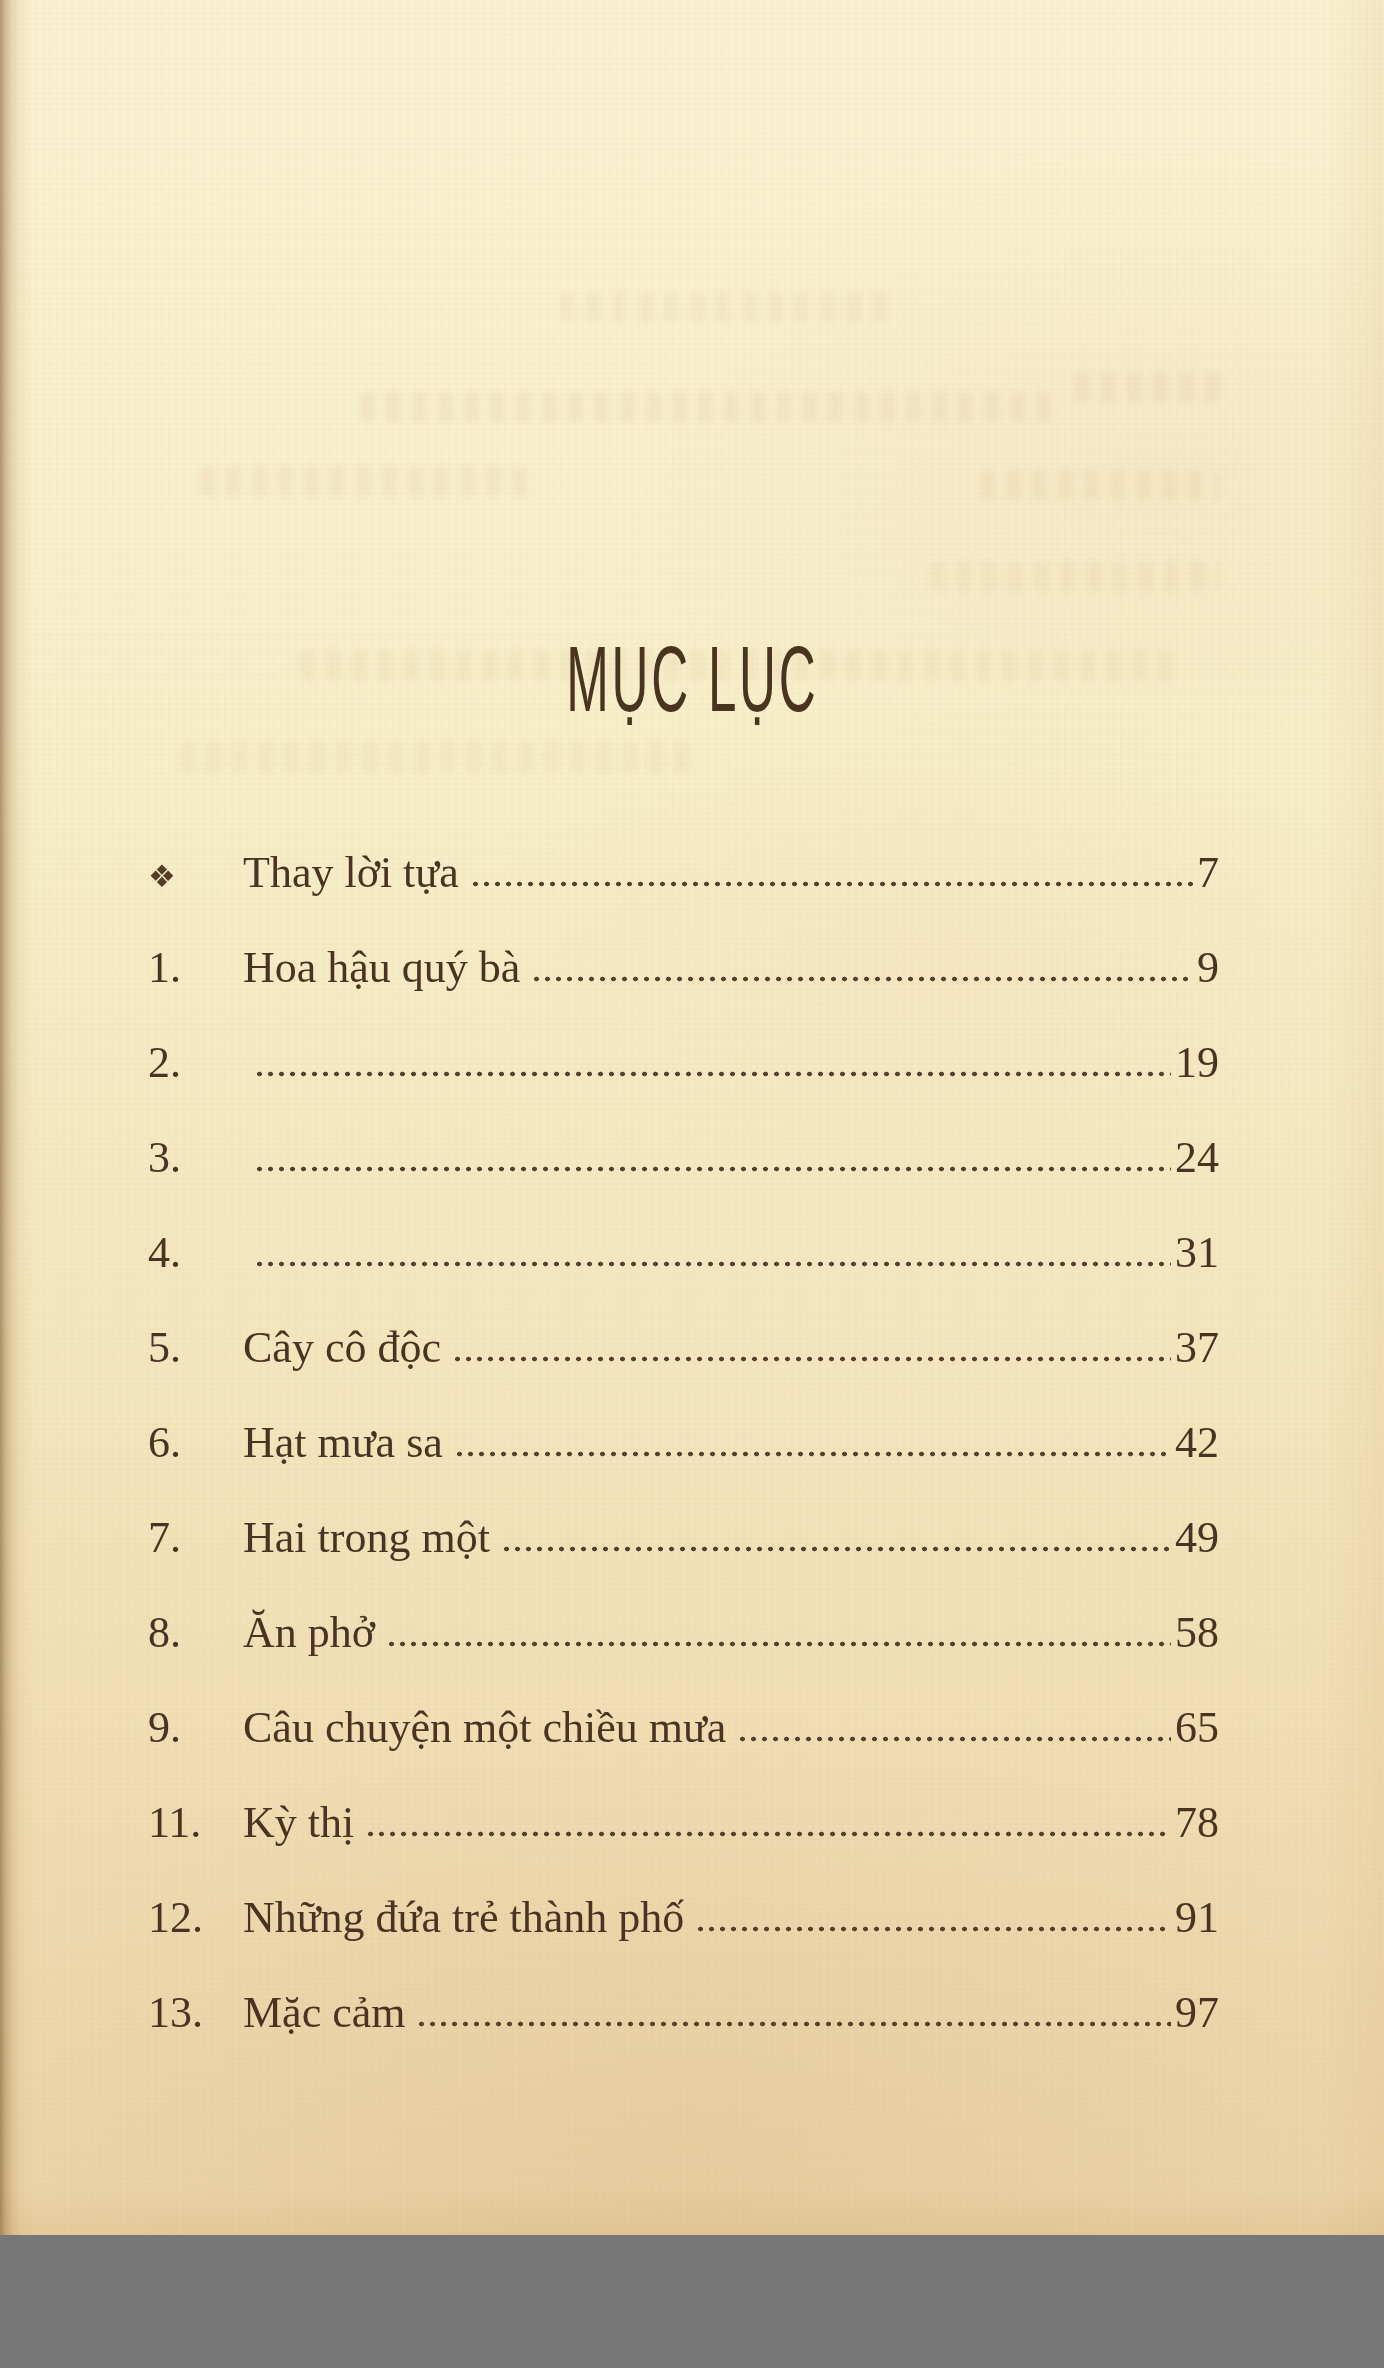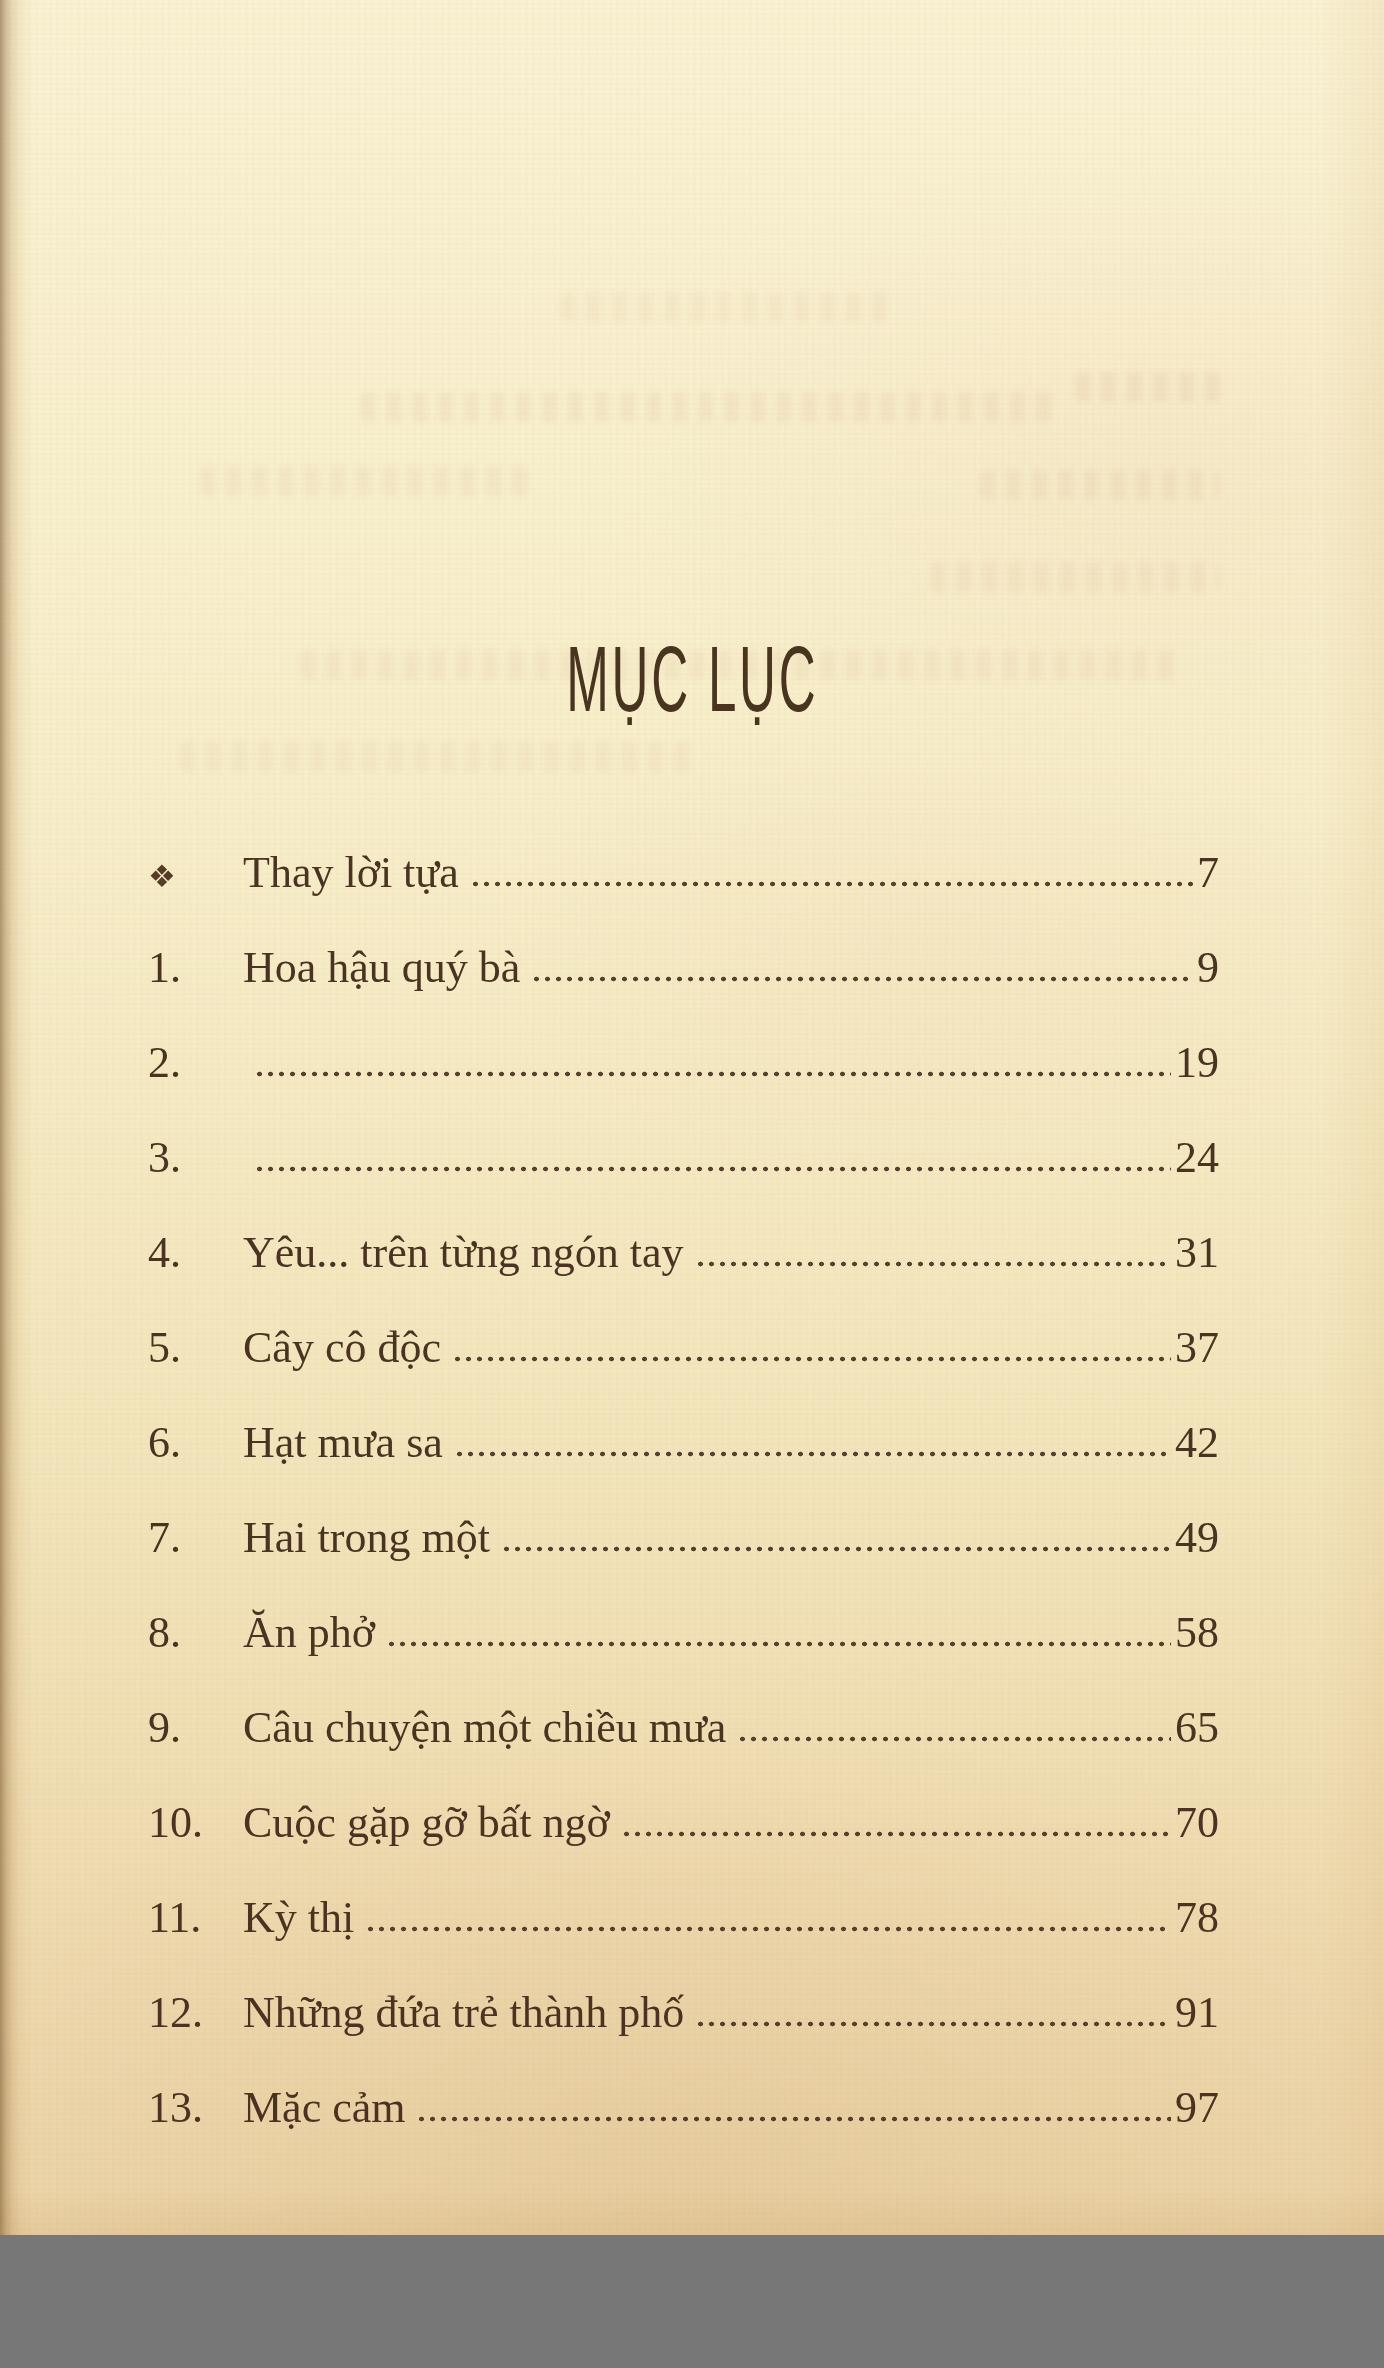--- a/index.html
+++ b/index.html
@@ -146,21 +146,20 @@
     </li>
 
     <li class="toc-row">
       <span class="marker">3.</span>
       <span class="leader"></span>
       <span class="pagenum">24</span>
     </li>
 
     <li class="toc-row">
       <span class="marker">4.</span>
-      <span class="label">Yêu... trên từng ngón tay</span>
       <span class="leader"></span>
       <span class="pagenum">31</span>
     </li>
 
     <li class="toc-row">
       <span class="marker">5.</span>
       <span class="label">Cây cô độc</span>
       <span class="leader"></span>
       <span class="pagenum">37</span>
     </li>
@@ -186,26 +185,20 @@
       <span class="pagenum">58</span>
     </li>
 
     <li class="toc-row">
       <span class="marker">9.</span>
       <span class="label">Câu chuyện một chiều mưa</span>
       <span class="leader"></span>
       <span class="pagenum">65</span>
     </li>
 
-    <li class="toc-row">
-      <span class="marker">10.</span>
-      <span class="label">Cuộc gặp gỡ bất ngờ</span>
-      <span class="leader"></span>
-      <span class="pagenum">70</span>
-    </li>
 
     <li class="toc-row">
       <span class="marker">11.</span>
       <span class="label">Kỳ thị</span>
       <span class="leader"></span>
       <span class="pagenum">78</span>
     </li>
 
     <li class="toc-row">
       <span class="marker">12.</span>

